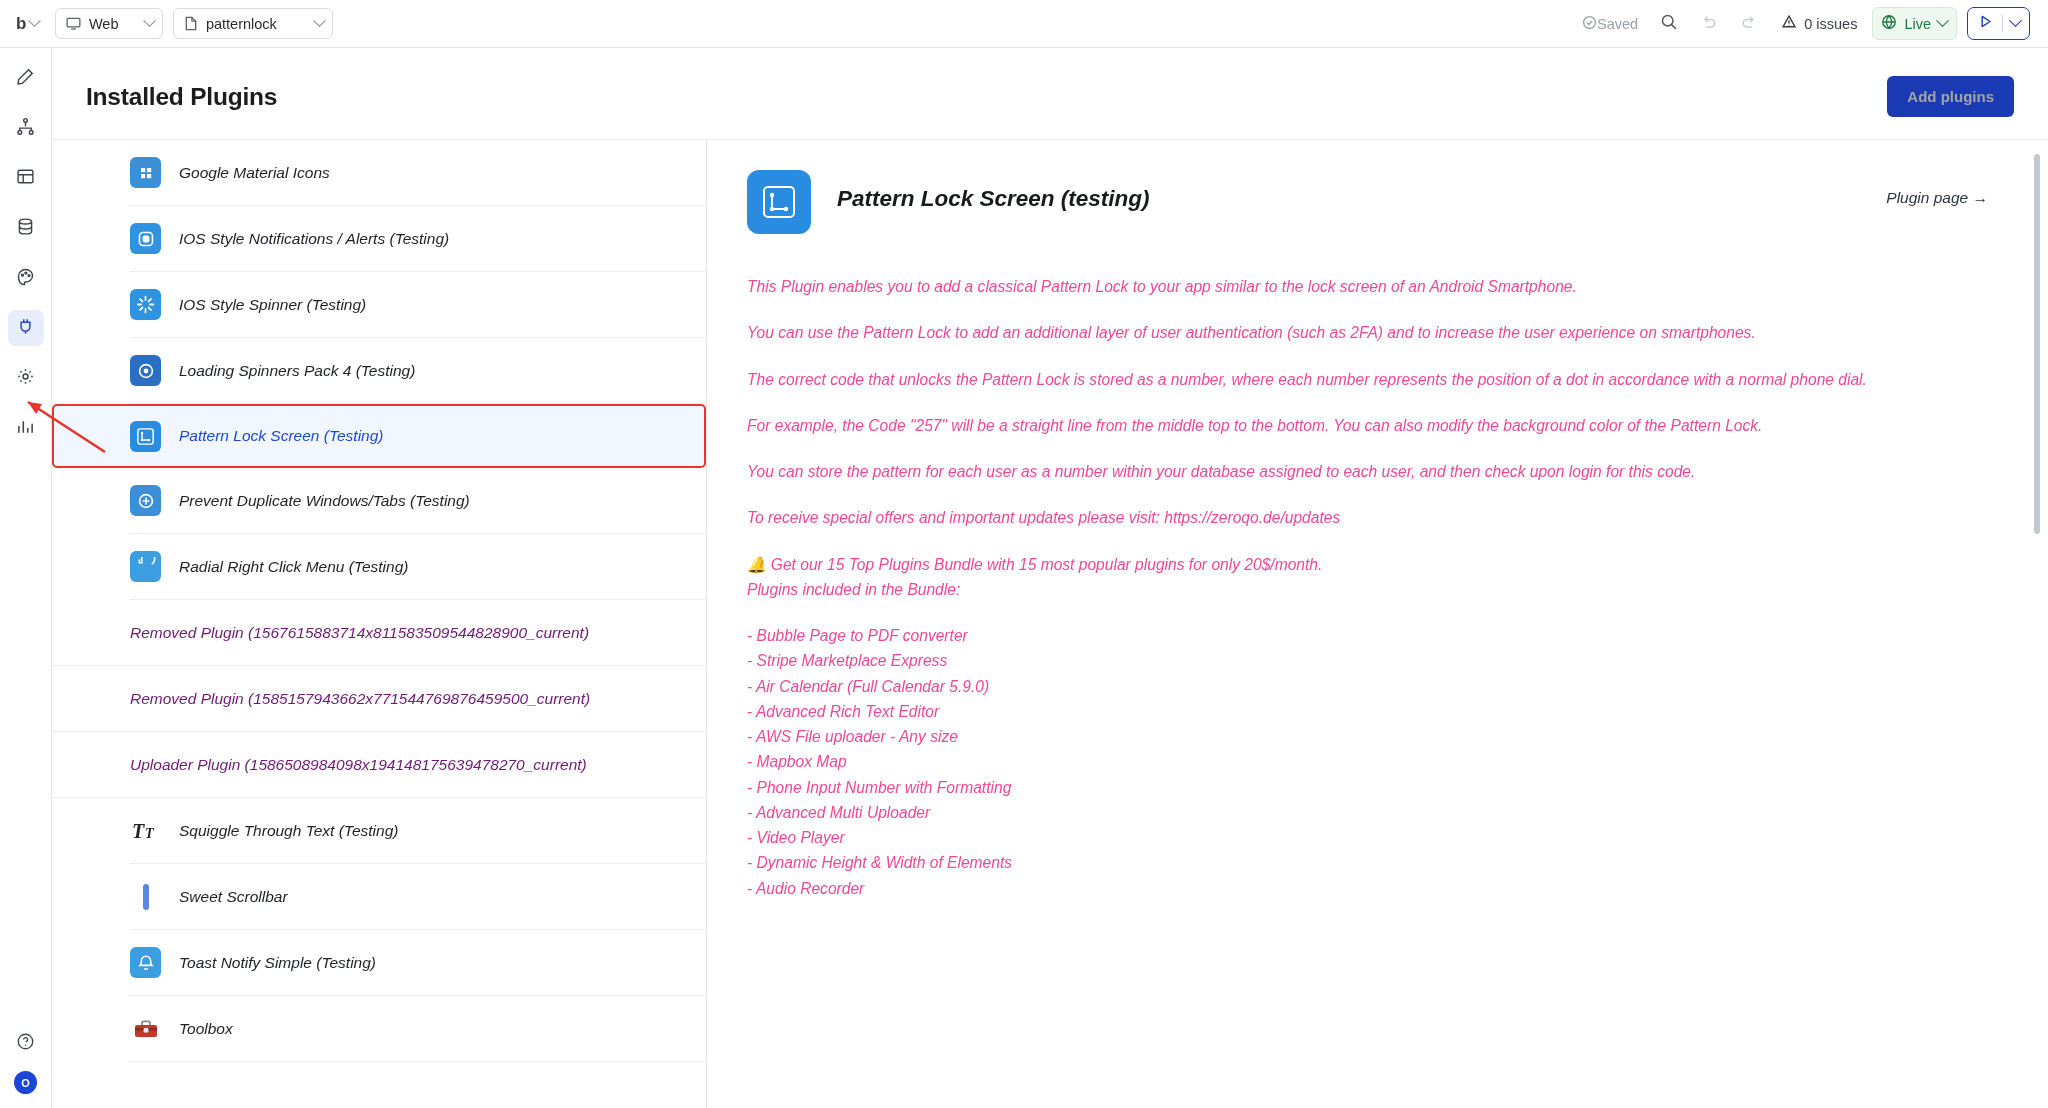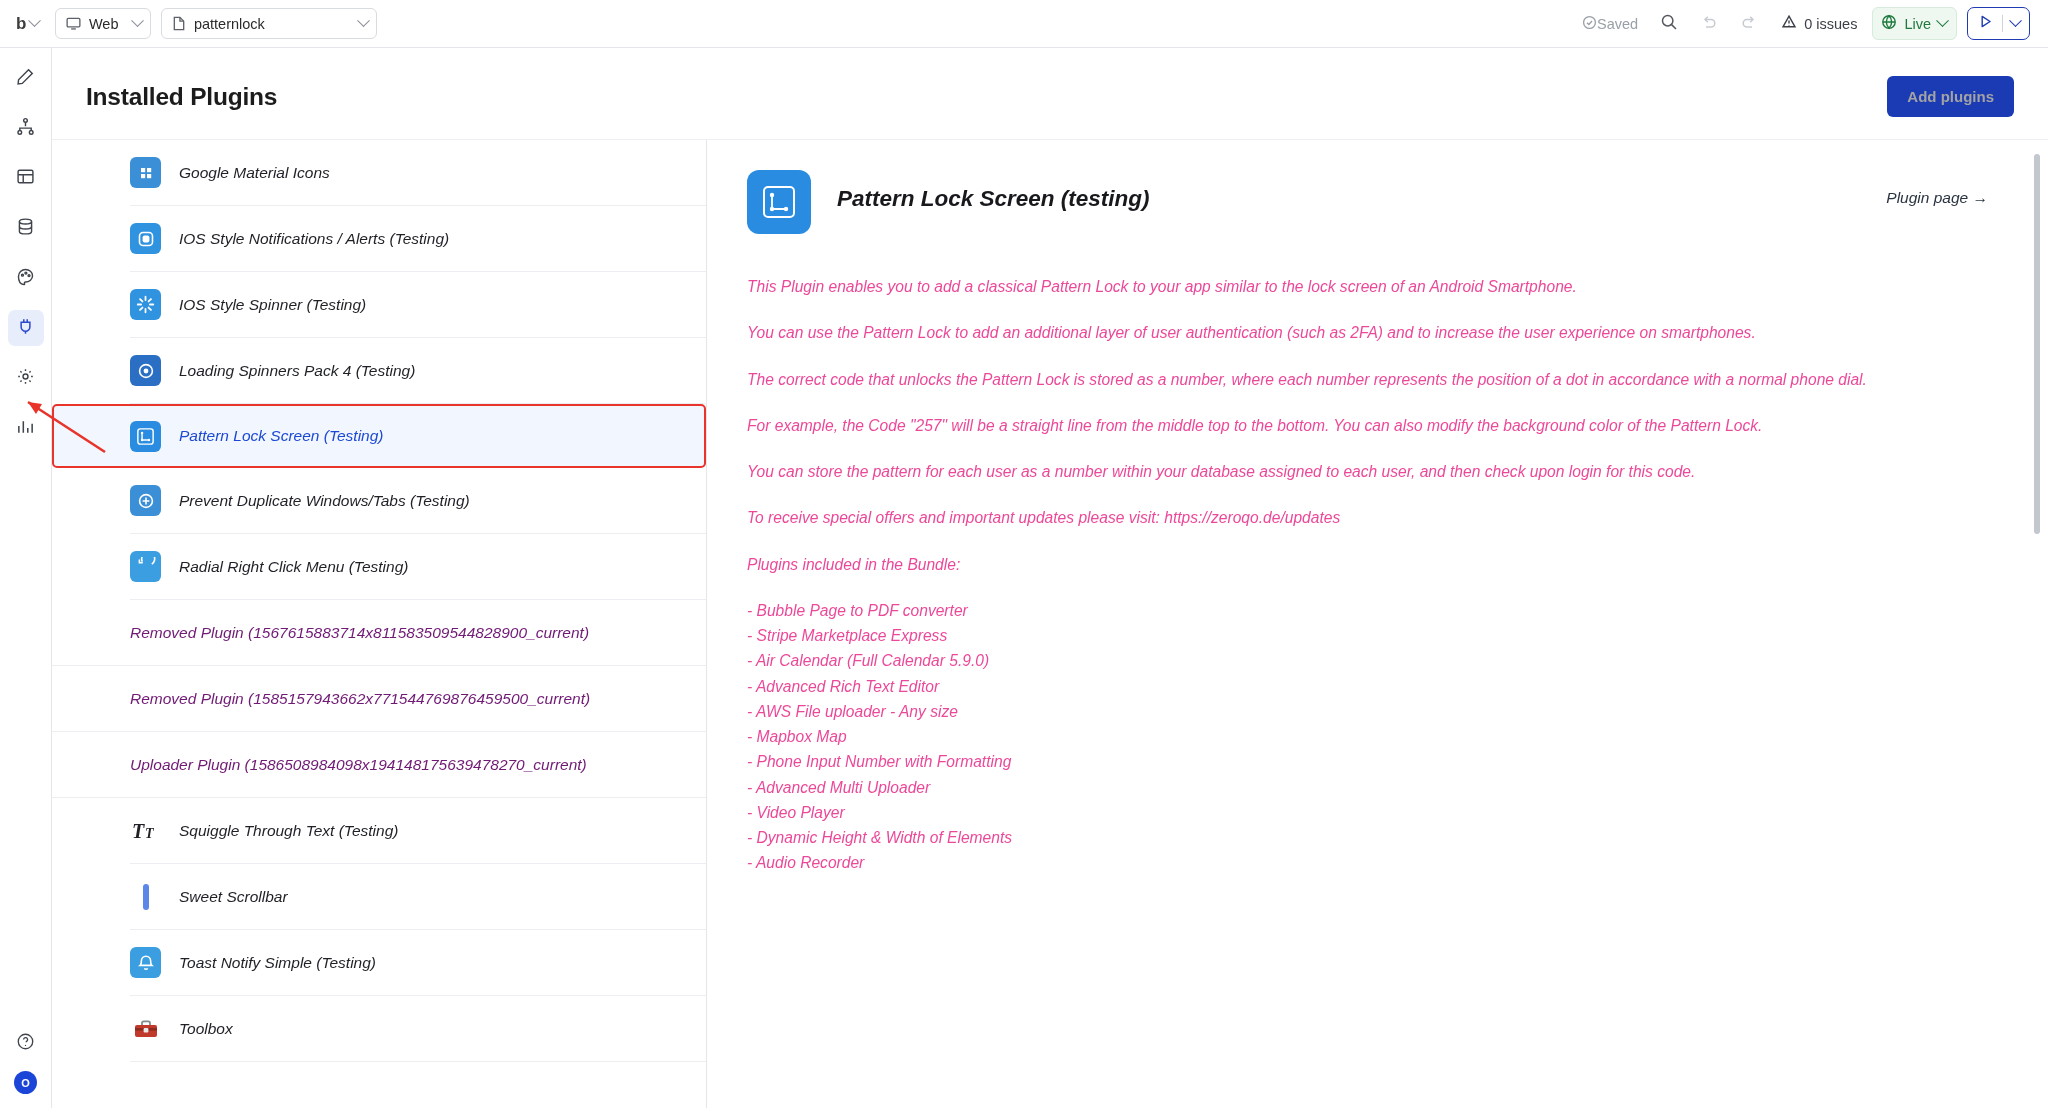--- a/index.html
+++ b/index.html
@@ -28,22 +28,22 @@
   }
   .logo-mark { font-size: 17px; font-weight: 700; color: #3d3d3d; letter-spacing: -0.5px; }
   .chev { width: 9px; height: 9px; border-right: 1.6px solid #8b8f98; border-bottom: 1.6px solid #8b8f98; transform: rotate(45deg) translate(-2px,-2px); }
   .selector {
     display: flex; align-items: center; justify-content: space-between;
     height: 31px; border: 1px solid #d8dbe0; border-radius: 6px;
     padding: 0 8px 0 10px; cursor: pointer; background: #fff;
     font-size: 14.5px; color: #2b2b2b; gap: 10px;
   }
   .selector .sel-inner { display: flex; align-items: center; gap: 8px; }
-  .sel-web { width: 96px; }
-  .sel-page { width: 216px; }
+  .sel-web { width: 108px; }
+  .sel-page { width: 160px; }
   .icon-mono { color: #5b6069; display: inline-flex; align-items: center; }
 
   .tb-right { margin-left: auto; display: flex; align-items: center; gap: 6px; }
   .saved {
     display: flex; align-items: center; gap: 0;
     color: #9aa0a8; font-size: 14.5px; padding: 5px 8px;
   }
   .icon-btn {
     width: 34px; height: 32px; border-radius: 6px;
     display: flex; align-items: center; justify-content: center;
@@ -503,20 +503,21 @@
               <div class="plugin-page-link">Plugin page →</div>
             </div>
 
             <div class="desc" id="plugin-desc">
                 <p>This Plugin enables you to add a classical Pattern Lock to your app similar to the lock screen of an Android Smartphone.</p>
                 <p>You can use the Pattern Lock to add an additional layer of user authentication (such as 2FA) and to increase the user experience on smartphones.</p>
                 <p>The correct code that unlocks the Pattern Lock is stored as a number, where each number represents the position of a dot in accordance with a normal phone dial.</p>
                 <p>For example, the Code "257" will be a straight line from the middle top to the bottom. You can also modify the background color of the Pattern Lock.</p>
                 <p>You can store the pattern for each user as a number within your database assigned to each user, and then check upon login for this code.</p>
                 <p>To receive special offers and important updates please visit: https://zeroqo.de/updates</p>
+                <p class="tight">🔔 Get our 15 Top Plugins Bundle with 15 most popular plugins for only 20$/month.</p>
                 <p>Plugins included in the Bundle:</p>
                 <div class="bundle-list">
                   <div>- Bubble Page to PDF converter</div>
                   <div>- Stripe Marketplace Express</div>
                   <div>- Air Calendar (Full Calendar 5.9.0)</div>
                   <div>- Advanced Rich Text Editor</div>
                   <div>- AWS File uploader - Any size</div>
                   <div>- Mapbox Map</div>
                   <div>- Phone Input Number with Formatting</div>
                   <div>- Advanced Multi Uploader</div>

